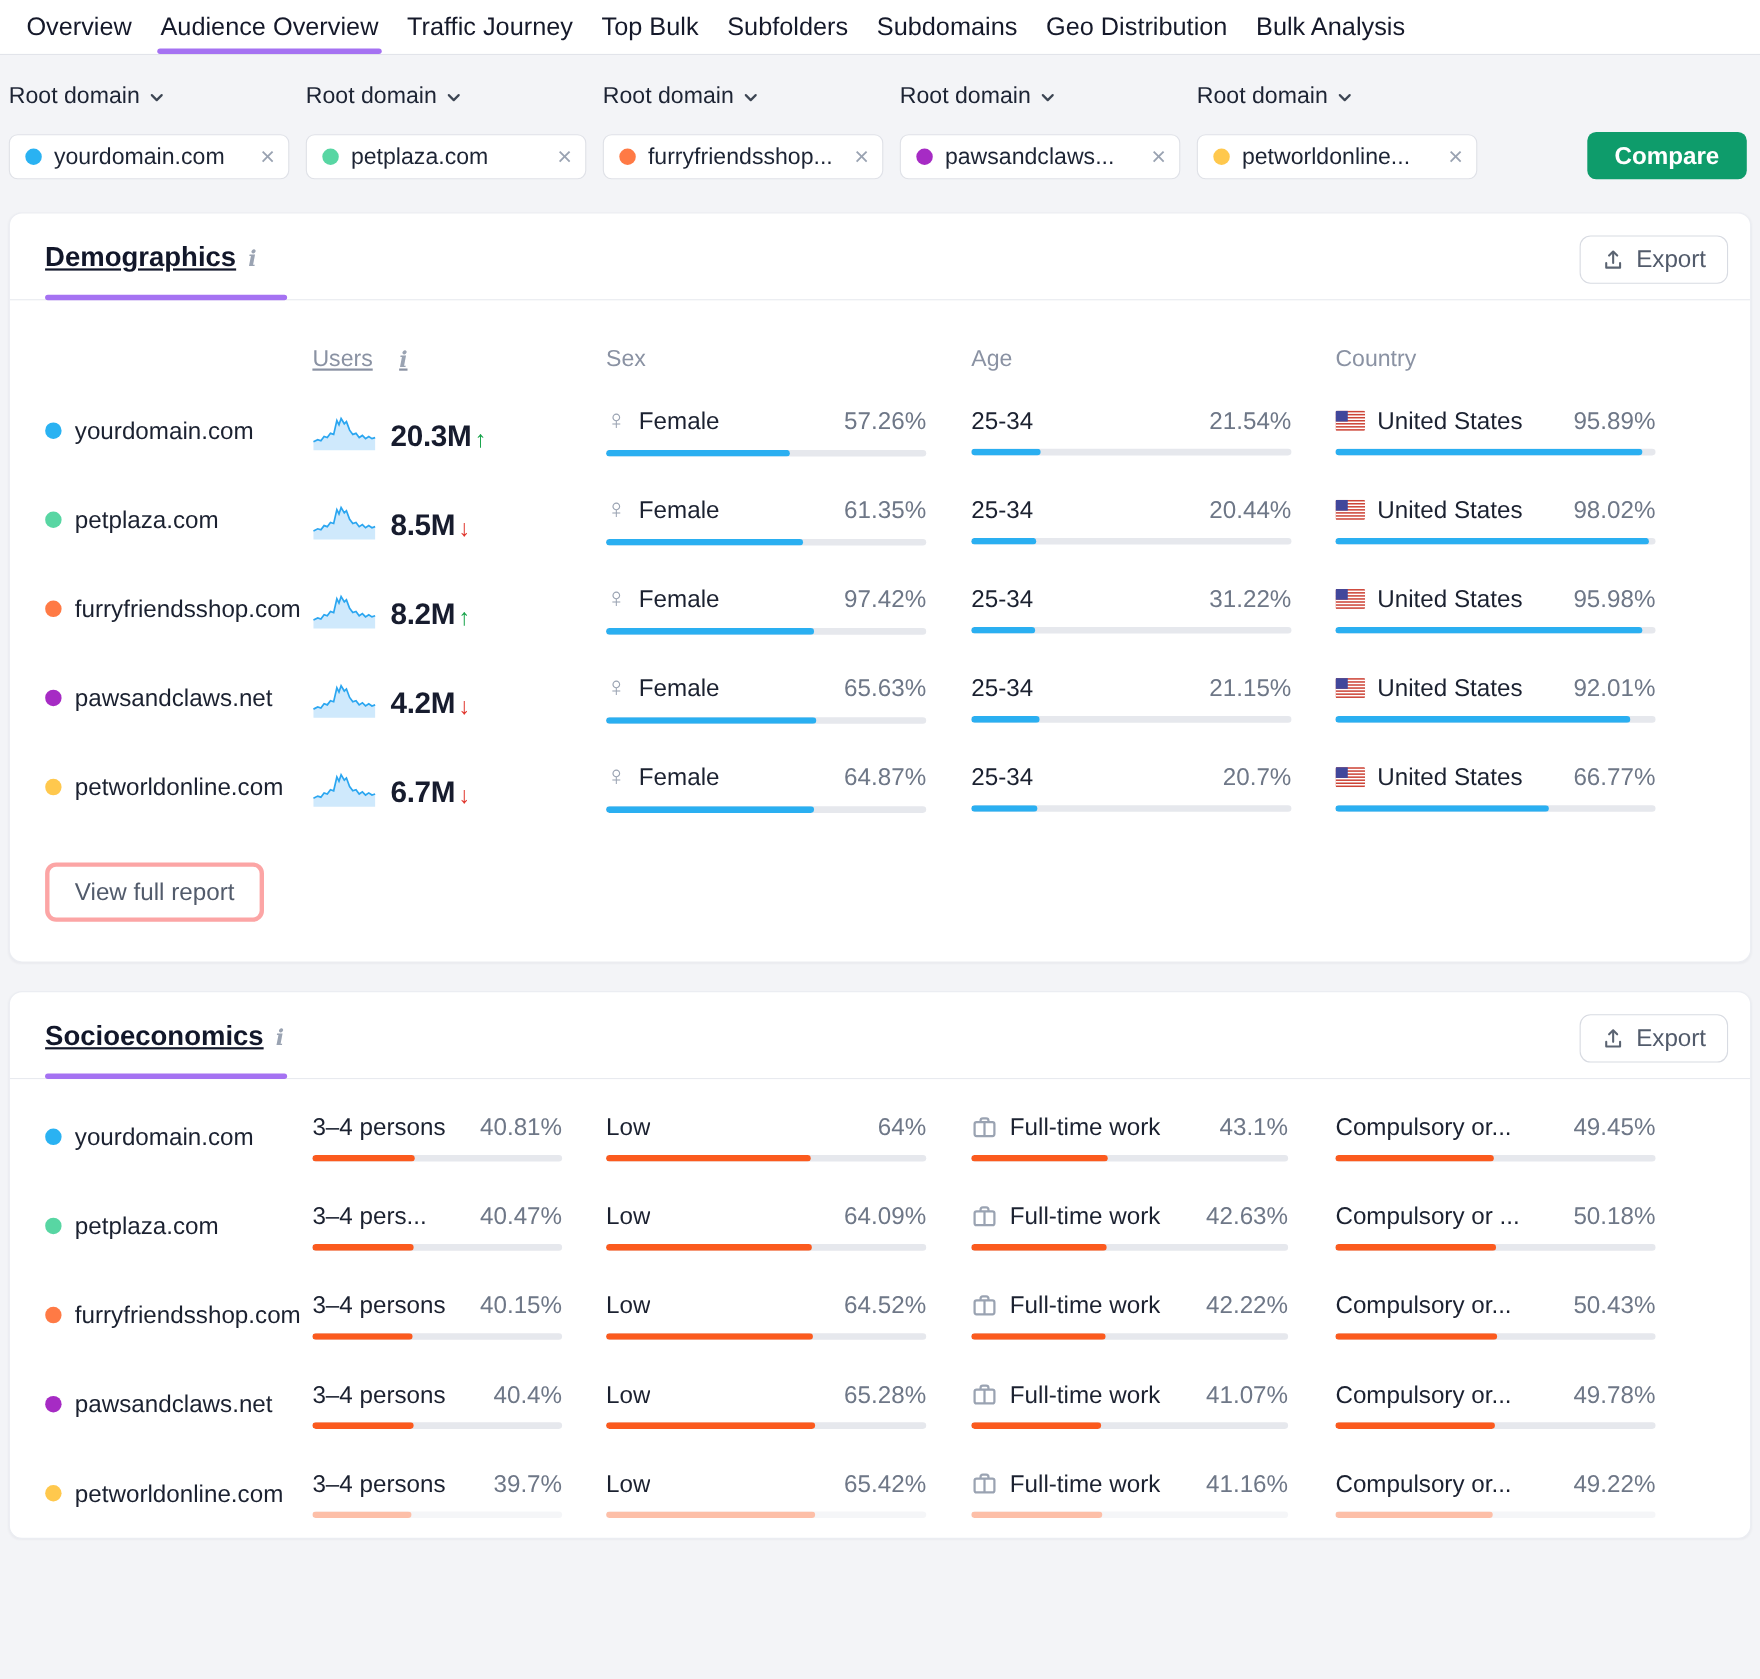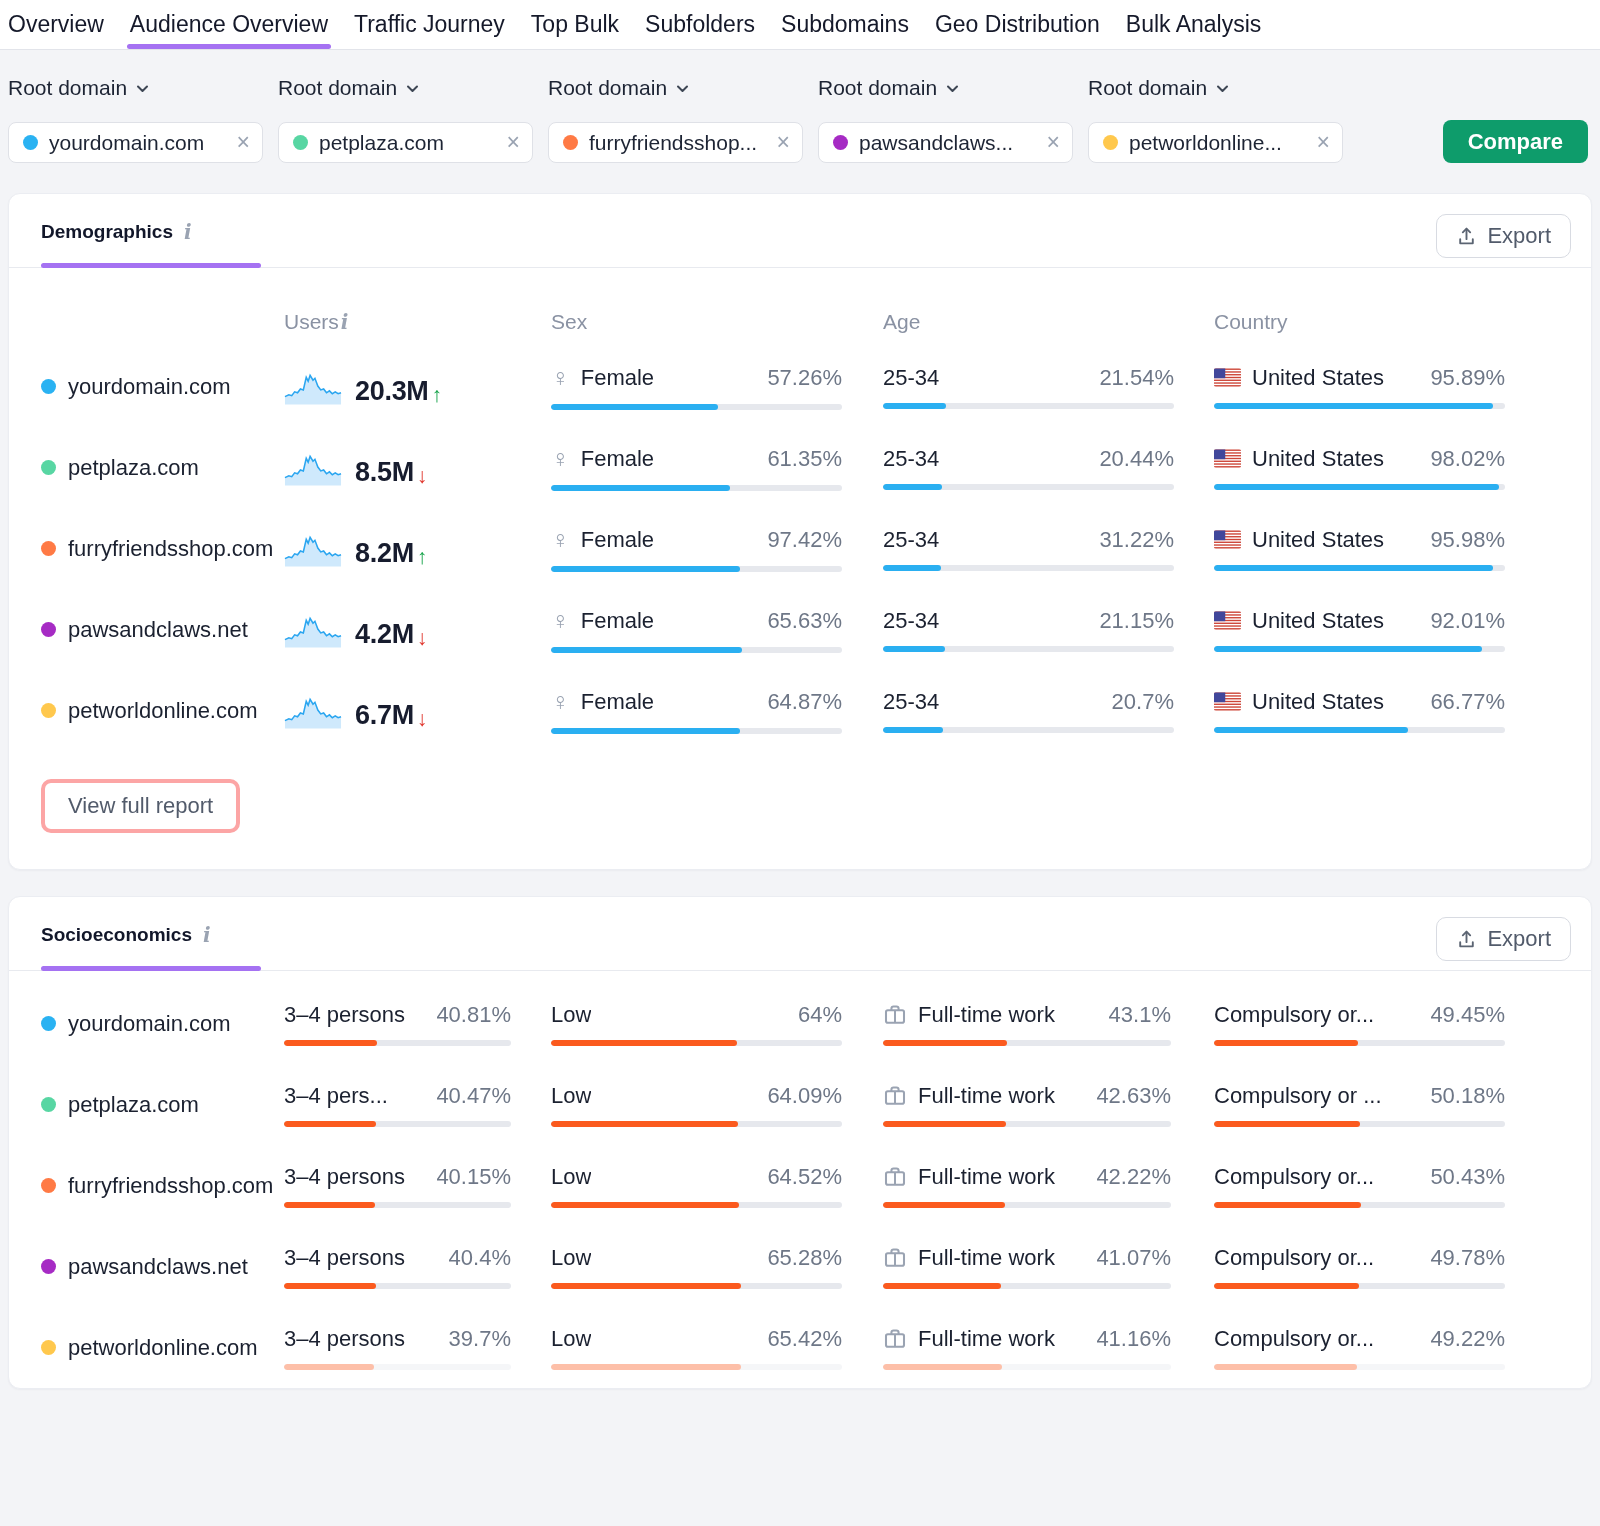--- a/index.html
+++ b/index.html
@@ -12,21 +12,21 @@
 
   
   .nav {
     background:#fff; display:flex; align-items:stretch;
     height:50px; border-bottom:1px solid #e2e4ea; padding-left:0;
   }
   .tab {
     position:relative; display:flex; align-items:center;
     padding:0 13px; font-size:23px; color:#15192a; cursor:pointer; white-space:nowrap;
   }
-  .tab:first-child { padding-left:8px; }
+  .tab:first-child { padding-left:24px; }
   .tab.active::after {
     content:""; position:absolute; left:10px; right:10px; bottom:0;
     height:5px; background:#a572f2; border-radius:3px;
   }
 
   
   .filters { display:flex; align-items:flex-end; padding:26px 12px 30px 8px; gap:15px; }
   .filter-group { width:255px; flex:none; }
   .filter-label {
     font-size:21px; color:#1d2434; display:flex; align-items:center;
@@ -47,38 +47,38 @@
   }
 
   
   .card {
     background:#fff; margin:0 8px; border-radius:12px;
     border:1px solid #ebedf2; box-shadow:0 1px 2px rgba(25,30,45,.04);
   }
   .card + .card { margin-top:26px; }
   .card-header { position:relative; padding:26px 32px 0; }
   .card-title-row { display:flex; align-items:center; gap:11px; }
-  .card-title { font-size:19px; font-weight:700; color:#12172a; }
+  .card-title { font-size:25px; font-weight:700; color:#12172a;text-decoration:underline; }
   .info-icon { font-size:20px; color:#9aa3b2; font-style:italic; font-weight:700;
     font-family:"DejaVu Serif", serif; }
   .title-underline { width:220px; height:5px; background:#a572f2; border-radius:3px;
     margin-top:19px; position:relative; z-index:1; }
   .header-divider { height:1px; background:#e8eaef; margin:-1px -32px 0; }
   .export-btn {
     position:absolute; top:20px; right:20px; display:flex; align-items:center; gap:10px;
     border:1px solid #d8dbe2; border-radius:10px; background:#fff; padding:8px 19px;
     font-size:22px; color:#525b6b; cursor:pointer; font-family:"Liberation Sans", sans-serif;
   }
   .export-icon { width:21px; height:21px; }
 
   
   .t-wrap { padding:0 32px; }
   .t-head, .t-row { display:grid; grid-template-columns:243px 267px 332px 331px 1fr; align-items:center; }
   .t-head { margin-top:42px; font-size:21px; color:#8a92a3; }
-  .h-users { display:flex; gap:2px; }
+  .h-users { display:flex; gap:24px;text-decoration:underline; }
   .t-body { margin-top:12px; }
   .t-row { height:81px; }
 
   .domain-cell { display:flex; align-items:center; gap:12px; font-size:22px; color:#1b2130;
     white-space:nowrap; overflow:hidden; }
   .dot { width:15px; height:15px; border-radius:50%; flex:none; }
 
   .users-cell { display:flex; align-items:flex-end; }
   .spark { width:58px; height:40px; margin-right:13px; flex:none; }
   .uval { font-size:27px; font-weight:700; color:#171c2e; letter-spacing:-0.3px; }

